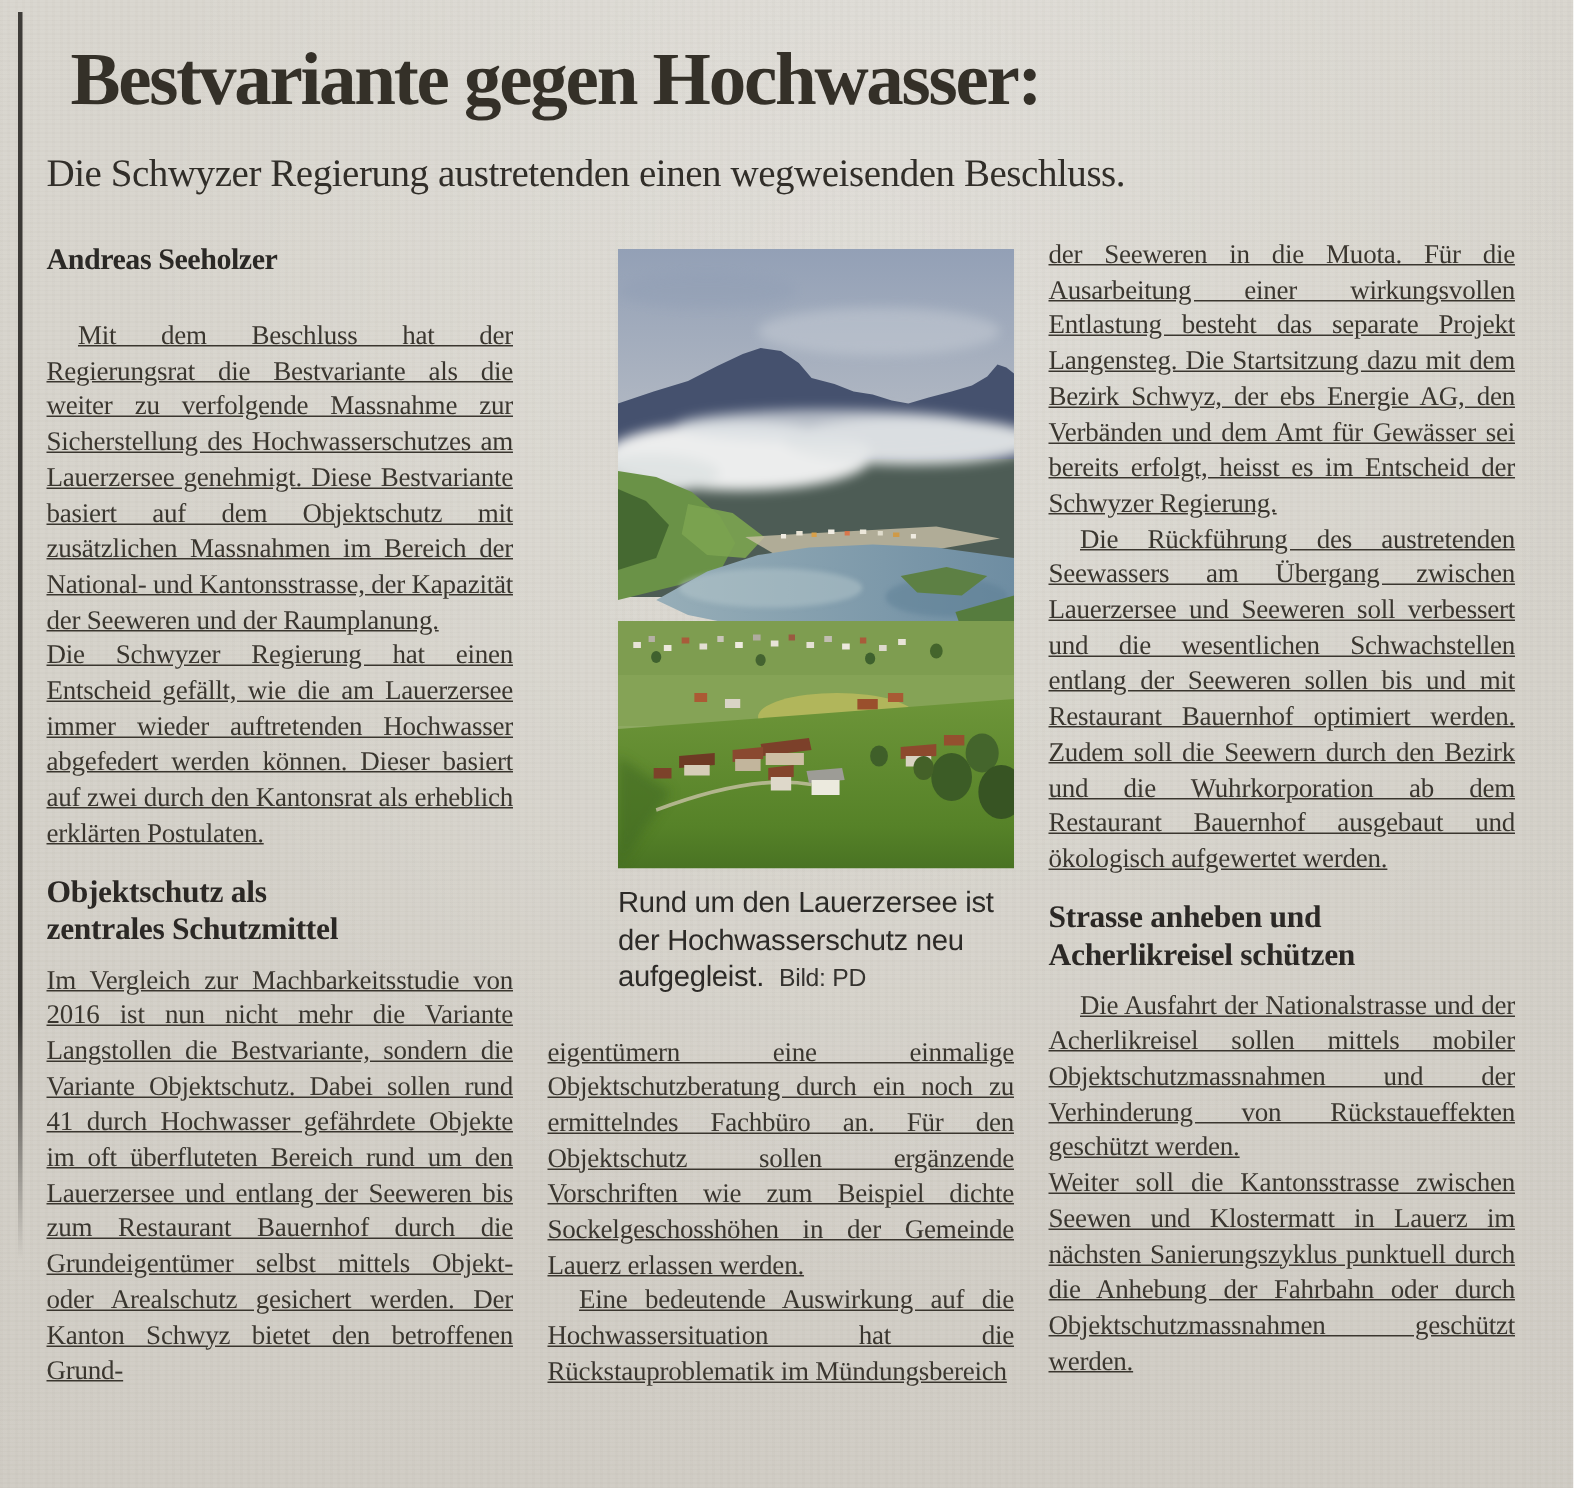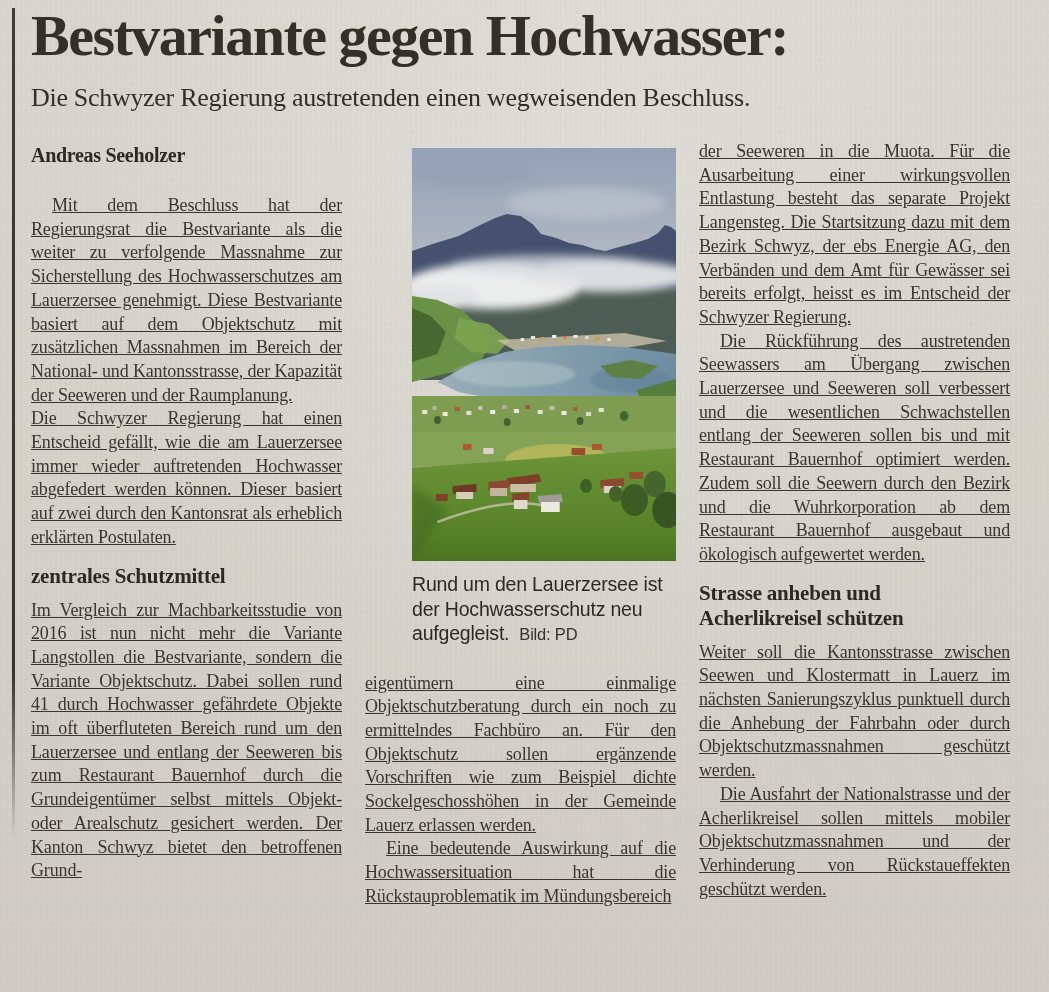--- a/index.html
+++ b/index.html
@@ -18,22 +18,22 @@
     background-image:
       repeating-linear-gradient(0deg, rgba(120,115,105,.05) 0 1px, rgba(255,255,255,.04) 1px 3px),
       repeating-linear-gradient(90deg, rgba(120,115,105,.04) 0 2px, rgba(255,255,255,.03) 2px 5px);
   }
   .rule-left{
     position:absolute;left:12px;top:8px;width:3px;height:832px;
     background:linear-gradient(180deg, rgba(46,44,41,.9) 0%, rgba(46,44,41,.95) 80%, rgba(46,44,41,0) 100%);
   }
   .content{position:absolute;left:31px;top:4px;width:979px;}
   h1.headline{
-    margin:0;font-weight:bold;
-    font-size:58px;line-height:64px;letter-spacing:-1.5px;
+    margin:16px;font-weight:bold;
+    font-size:50px;line-height:64px;letter-spacing:-1.5px;
     color:#343028;
   }
   .dek{
     margin:14px 0 0 0;
     font-size:26px;line-height:32px;letter-spacing:-.3px;
     color:#312e29;
   }
   .cols{display:flex;gap:23px;margin-top:26px;}
   .col{flex:1 1 0;min-width:0;}
   .byline{
@@ -79,20 +79,21 @@
 
     <p class="dek">Die Schwyzer Regierung austretenden einen wegweisenden Beschluss.</p>
 
     <div class="cols">
 
       <div class="col">
         <div class="byline">Andreas Seeholzer</div>
         <p class="body indent">Mit dem Beschluss hat der Regierungsrat die Bestvariante als die weiter zu verfolgende Massnahme zur Sicherstellung des Hochwasserschutzes am Lauerzersee genehmigt. Diese Bestvariante basiert auf dem Objektschutz mit zusätzlichen Massnahmen im Bereich der National- und Kantonsstrasse, der Kapazität der Seeweren und der Raumplanung.</p>
         <p class="body">Die Schwyzer Regierung hat einen Entscheid gefällt, wie die am Lauerzersee immer wieder auftretenden Hochwasser abgefedert werden können. Dieser basiert auf zwei durch den Kantonsrat als erheblich erklärten Postulaten.</p>
         <h3 class="subhead">
+            <span>Objektschutz als</span>
             <span>zentrales Schutzmittel</span>
           </h3>
         <p class="body">Im Vergleich zur Machbarkeitsstudie von 2016 ist nun nicht mehr die Variante Langstollen die Bestvariante, sondern die Variante Objektschutz. Dabei sollen rund 41 durch Hochwasser gefährdete Objekte im oft überfluteten Bereich rund um den Lauerzersee und entlang der Seeweren bis zum Restaurant Bauernhof durch die Grundeigentümer selbst mittels Objekt- oder Arealschutz gesichert werden. Der Kanton Schwyz bietet den betroffenen Grund-</p>
       </div>
 
       <div class="col">
         <figure>
           <svg class="photo" viewBox="0 0 311 413" preserveAspectRatio="none" role="img">
             <defs>
               <linearGradient id="skyGrad" x1="0" y1="0" x2="0" y2="1">
@@ -222,19 +223,19 @@
         <p class="body indent">Eine bedeutende Auswirkung auf die Hochwassersituation hat die Rückstauproblematik im Mündungsbereich</p>
       </div>
 
       <div class="col">
         <p class="body">der Seeweren in die Muota. Für die Ausarbeitung einer wirkungsvollen Entlastung besteht das separate Projekt Langensteg. Die Startsitzung dazu mit dem Bezirk Schwyz, der ebs Energie AG, den Verbänden und dem Amt für Gewässer sei bereits erfolgt, heisst es im Entscheid der Schwyzer Regierung.</p>
         <p class="body indent">Die Rückführung des austretenden Seewassers am Übergang zwischen Lauerzersee und Seeweren soll verbessert und die wesentlichen Schwachstellen entlang der Seeweren sollen bis und mit Restaurant Bauernhof optimiert werden. Zudem soll die Seewern durch den Bezirk und die Wuhrkorporation ab dem Restaurant Bauernhof ausgebaut und ökologisch aufgewertet werden.</p>
         <h3 class="subhead">
             <span>Strasse anheben und</span>
             <span>Acherlikreisel schützen</span>
           </h3>
+        <p class="body indent">Die Ausfahrt der Nationalstrasse und der Acherlikreisel sollen mittels mobiler Objektschutzmassnahmen und der Verhinderung von Rückstaueffekten geschützt werden.</p>
         <p class="body">Weiter soll die Kantonsstrasse zwischen Seewen und Klostermatt in Lauerz im nächsten Sanierungszyklus punktuell durch die Anhebung der Fahrbahn oder durch Objektschutzmassnahmen geschützt werden.</p>
-        <p class="body indent">Die Ausfahrt der Nationalstrasse und der Acherlikreisel sollen mittels mobiler Objektschutzmassnahmen und der Verhinderung von Rückstaueffekten geschützt werden.</p>
       </div>
 
     </div>
   </div>
 </div>
 
 </body></html>

